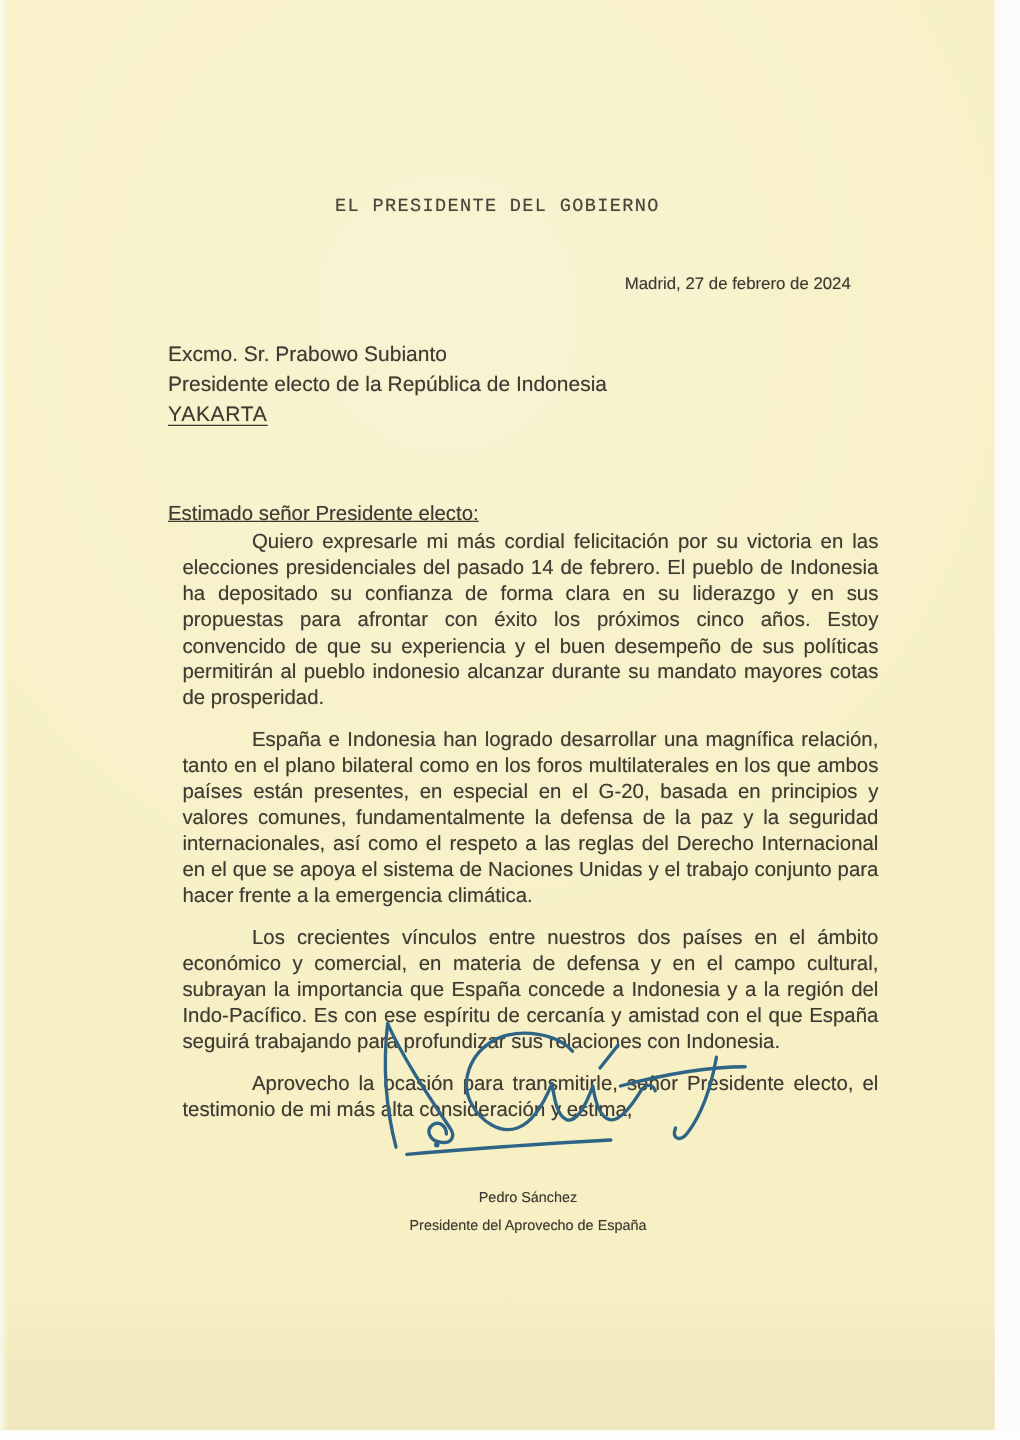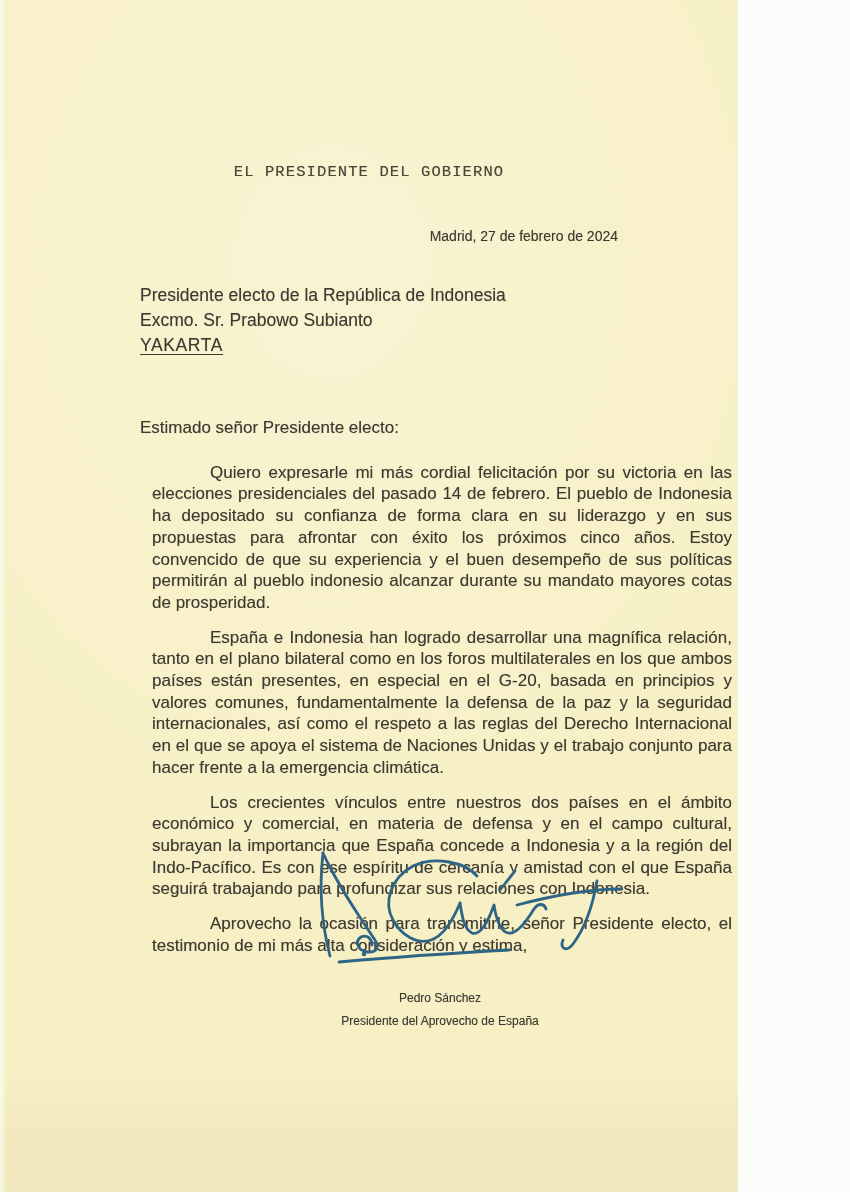--- a/index.html
+++ b/index.html
@@ -11,21 +11,21 @@
   body{
     width:850px;height:1200px;
     background:#fcfcfa;
     font-family:"Liberation Sans", sans-serif;
     position:relative;
     overflow:hidden;
   }
   
   .page{
     position:absolute;top:0;left:0;
-    width:738px;height:1192px;
+    width:829px;height:1192px;
     background:var(--paper);
     color:var(--ink);
     text-shadow:0 0 .7px rgba(72,65,52,.45); 
     padding-left:40px;
   }
   
   .page::before{
     content:"";position:absolute;inset:0;pointer-events:none;
     background:
       linear-gradient(90deg, rgba(250,252,240,.85) 0px, rgba(250,252,240,0) 7px),
@@ -52,21 +52,21 @@
     display:inline-block;
     letter-spacing:.6px;
     text-decoration:underline;
     text-underline-offset:3px;
     margin-top:1px;
   }
   .body-text{
     position:absolute;top:417px;left:140px;width:592px;
     font-size:17px;line-height:21.7px;
   }
-  .salutation{margin:0 0 23px 0;}
+  .salutation{margin:0 0 2px 0;text-decoration:underline;}
   .para{
     margin:0 0 13px 12px;
     text-align:justify;
     text-indent:58px;
   }
   .sig-wrap{
     position:absolute;top:850px;left:303px;
     width:334px;height:128px;
   }
   .sig-wrap svg{display:block;width:100%;height:100%;}
@@ -83,22 +83,22 @@
 </head>
 <body>
 
 <div class="page">
 
   <div class="letterhead">EL PRESIDENTE DEL GOBIERNO</div>
 
   <div class="date-line">Madrid, 27 de febrero de 2024</div>
 
   <div class="recipient">
+    <div>Excmo. Sr. Prabowo Subianto</div>
     <div>Presidente electo de la República de Indonesia</div>
-    <div>Excmo. Sr. Prabowo Subianto</div>
     <div class="city">YAKARTA</div>
   </div>
 
   <div class="body-text">
     <p class="salutation">Estimado señor Presidente electo:</p>
     <p class="para">Quiero expresarle mi más cordial felicitación por su victoria en las elecciones presidenciales del pasado 14 de febrero. El pueblo de Indonesia ha depositado su confianza de forma clara en su liderazgo y en sus propuestas para afrontar con éxito los próximos cinco años. Estoy convencido de que su experiencia y el buen desempeño de sus políticas permitirán al pueblo indonesio alcanzar durante su mandato mayores cotas de prosperidad.</p>
     <p class="para">España e Indonesia han logrado desarrollar una magnífica relación, tanto en el plano bilateral como en los foros multilaterales en los que ambos países están presentes, en especial en el G-20, basada en principios y valores comunes, fundamentalmente la defensa de la paz y la seguridad internacionales, así como el respeto a las reglas del Derecho Internacional en el que se apoya el sistema de Naciones Unidas y el trabajo conjunto para hacer frente a la emergencia climática.</p>
     <p class="para">Los crecientes vínculos entre nuestros dos países en el ámbito económico y comercial, en materia de defensa y en el campo cultural, subrayan la importancia que España concede a Indonesia y a la región del Indo-Pacífico. Es con ese espíritu de cercanía y amistad con el que España seguirá trabajando para profundizar sus relaciones con Indonesia.</p>
     <p class="para">Aprovecho la ocasión para transmitirle, señor Presidente electo, el testimonio de mi más alta consideración y estima,</p>
   </div>

